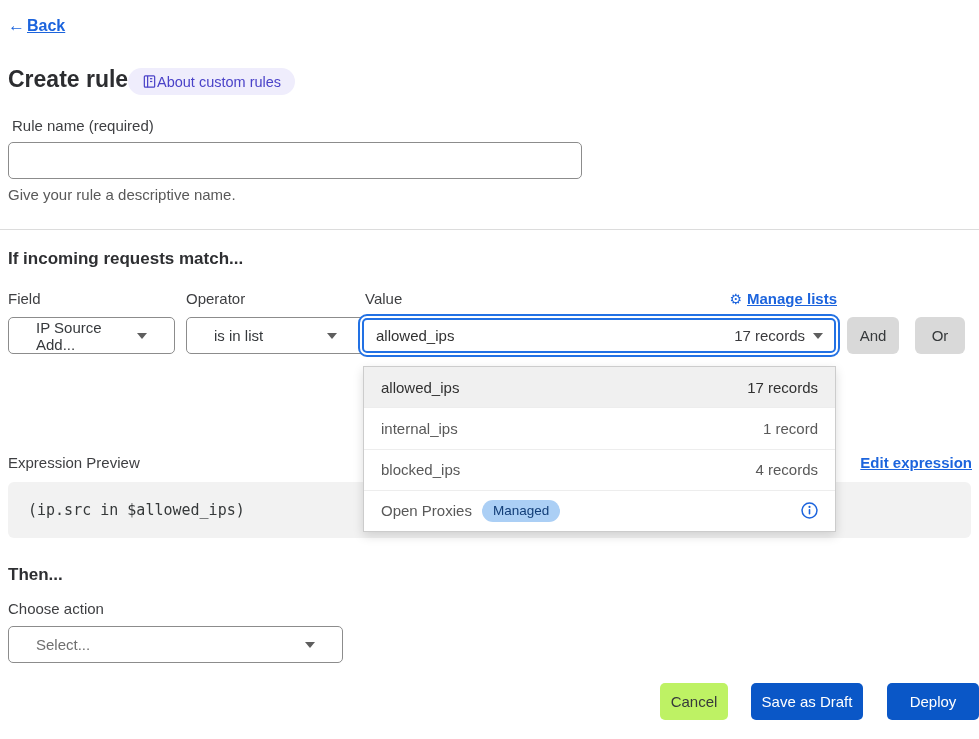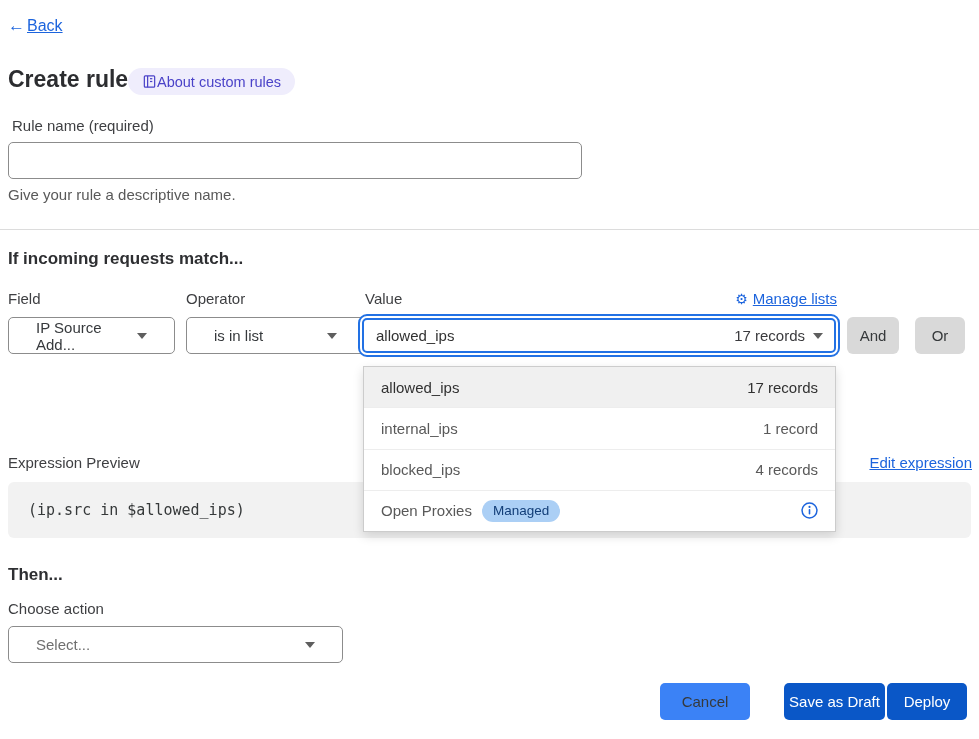--- a/index.html
+++ b/index.html
@@ -2,21 +2,21 @@
 <html><head>
 <meta charset="utf-8">
 <style>
   * { margin:0; padding:0; box-sizing:border-box; }
   html,body { background:#fff; }
   .page {
     position:relative; width:979px; height:739px; background:#fff;
     font-family:"Liberation Sans", sans-serif; color:#313131; overflow:hidden;
   }
   a, .link { color:#1c64dd; text-decoration:none; cursor:pointer; }
-  .underline { text-decoration:underline; }
+  .underline { text-decoration:underline;font-weight:bold; }
 
   
   .back-link { position:absolute; left:8px; top:16px; font-size:16px; display:flex; align-items:center; }
   .back-arrow { font-size:17px; margin-right:2px; text-decoration:none; }
 
   
   .title { position:absolute; left:8px; top:66px; font-size:23px; font-weight:700; color:#2c2d30; }
   .about-badge {
     position:absolute; left:128px; top:68px; height:27px;
     display:inline-flex; align-items:center; 
@@ -116,24 +116,24 @@
 
   
   .choose-action-label { left:8px; top:600px; }
   .action-select { top:626px; left:8px; width:335px; height:37px; color:#6f6f6f; }
 
   
   .footer-btn {
     position:absolute; top:683px; height:37px; border:none; border-radius:5px;
     font-size:15px; font-family:"Liberation Sans", sans-serif; cursor:pointer;
   }
-  .cancel-btn { left:660px; width:90px; background:#3b82f6; color:#36393b; }
+  .cancel-btn { left:660px; width:68px; background:#bef264; color:#36393b; }
   .blue-btn { background:#0a57c7; color:#fff; }
-  .save-draft-btn { left:784px; width:101px; }
-  .deploy-btn { left:887px; width:80px; }
+  .save-draft-btn { left:751px; width:112px; }
+  .deploy-btn { left:887px; width:92px; }
 </style>
 </head>
 <body>
 
 <div class="page">
 
   <a class="back-link">
     <span class="back-arrow">←</span>
     <span class="underline">Back</span>
   </a>

